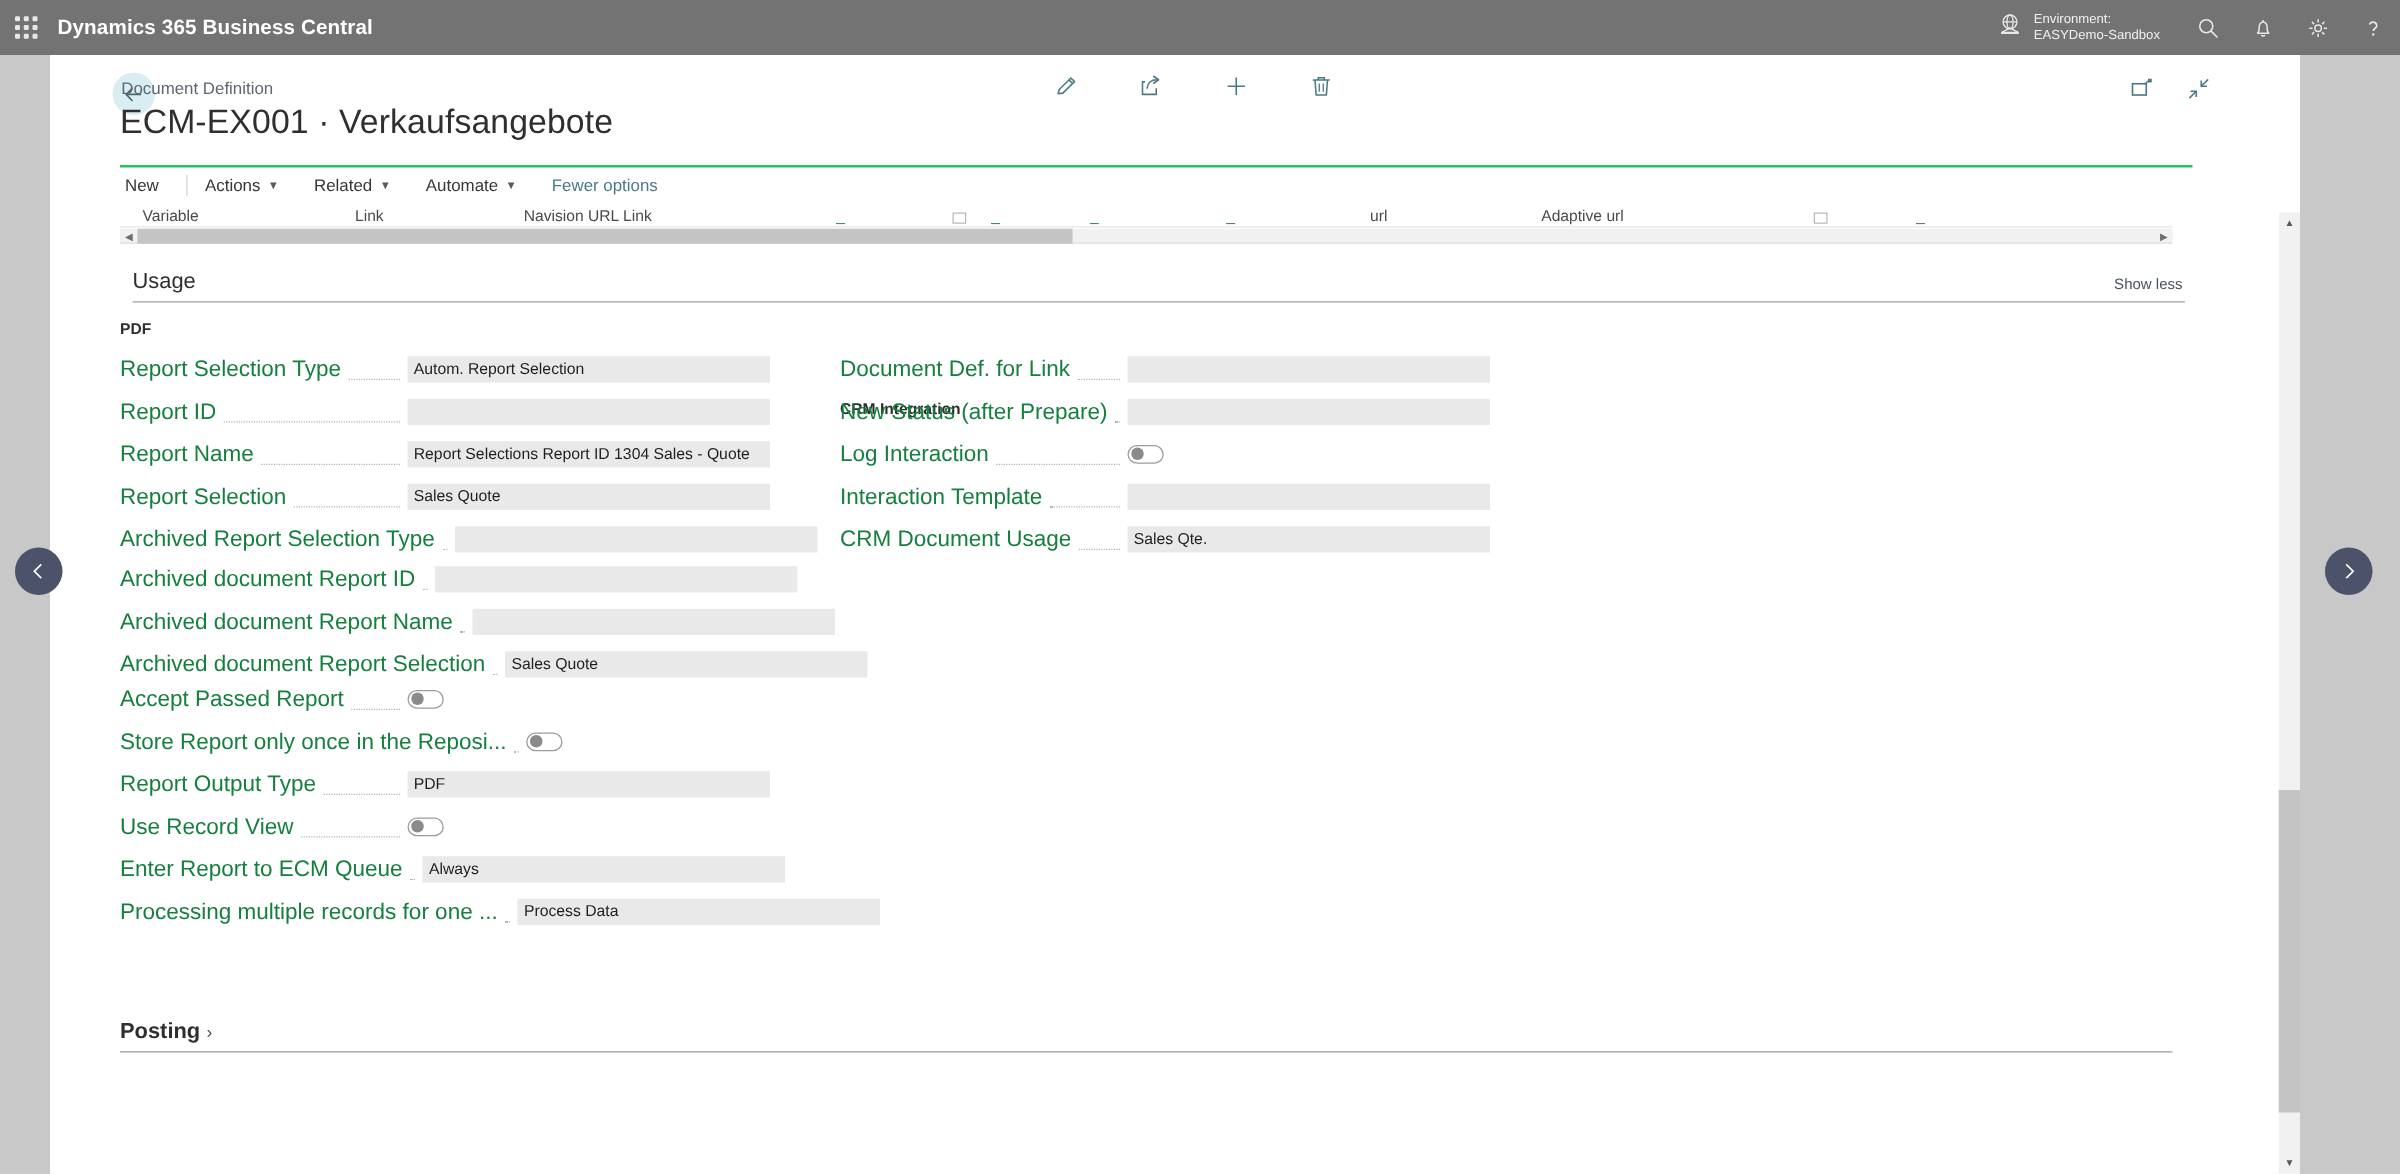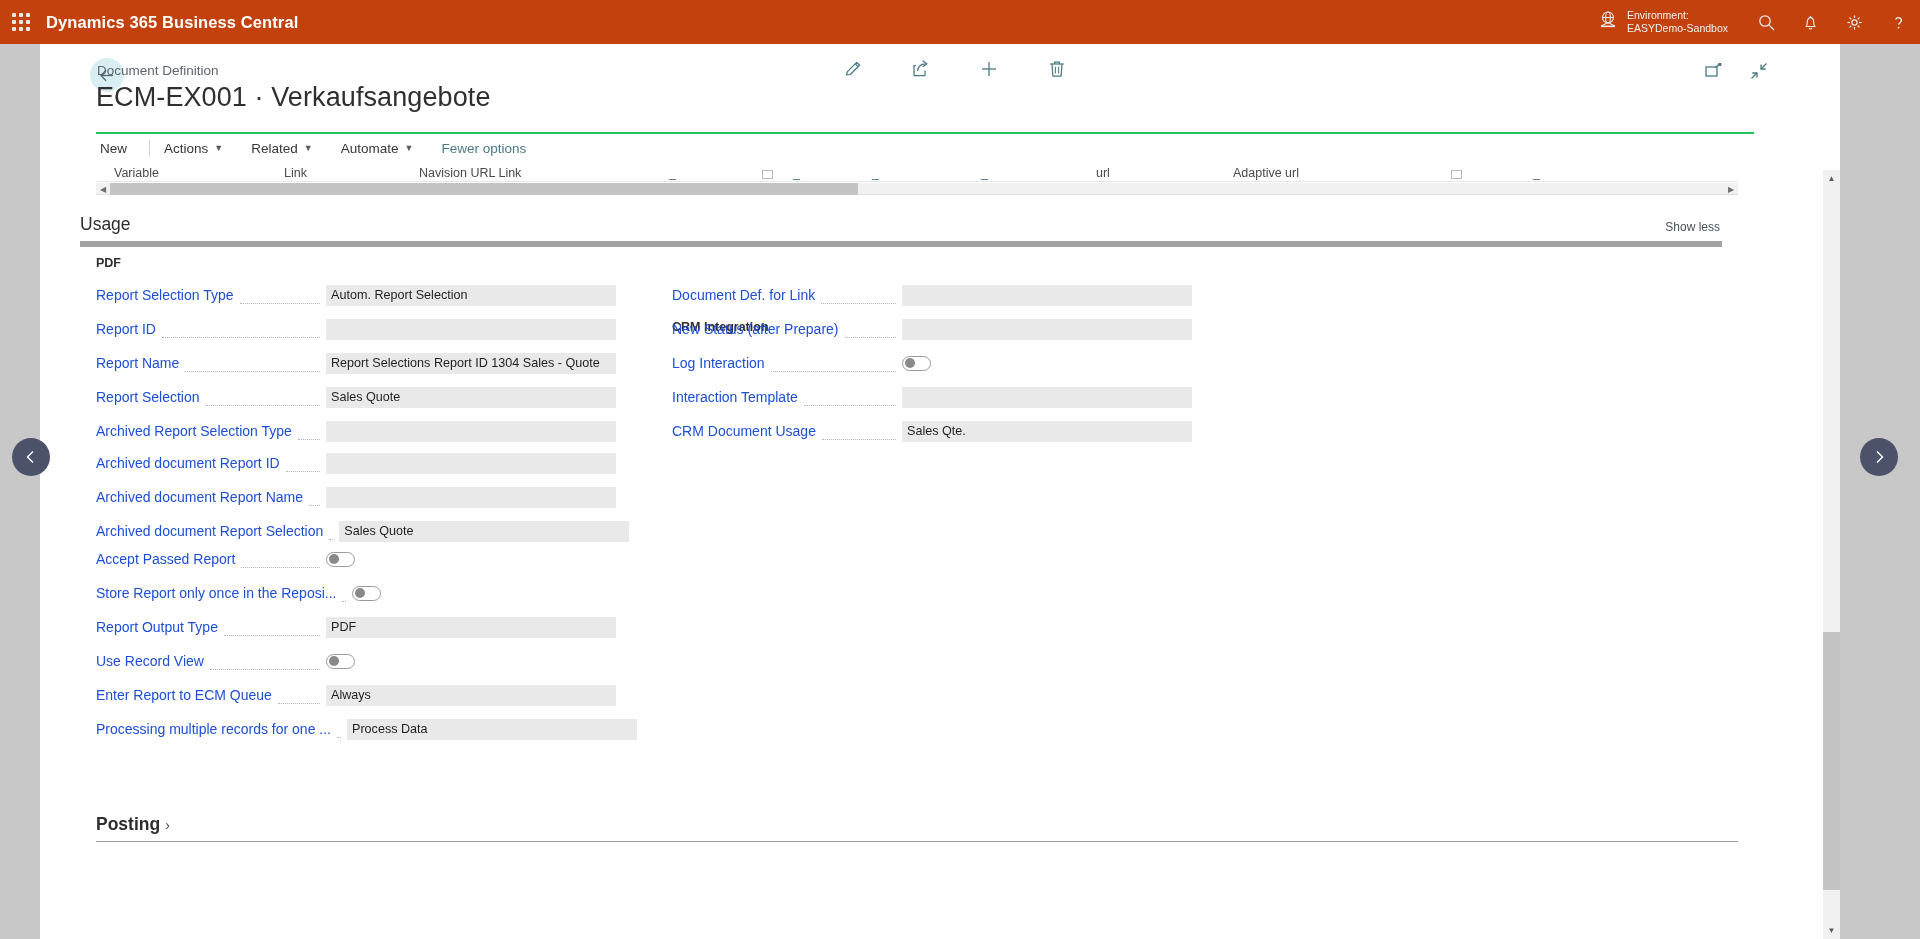--- a/index.html
+++ b/index.html
@@ -6,21 +6,21 @@
   html, body {
     width: 1920px; height: 939px;
     font-family: "Liberation Sans", sans-serif;
     background: #c8c8c8;
     overflow: hidden;
   }
 
   
   .appbar {
     position: absolute; top: 0; left: 0; width: 1920px; height: 44px;
-    background: #c2410c; display: flex; align-items: center;
+    background: #737373; display: flex; align-items: center;
   }
   .waffle {
     width: 22px; height: 22px; margin-left: 10px; margin-right: 14px;
     display: grid; grid-template-columns: repeat(3,1fr); grid-template-rows: repeat(3,1fr);
     gap: 2.5px; padding: 2px; cursor: pointer;
   }
   .waffle i { background: #e8e8e8; border-radius: 1px; display:block; }
   .app-title {
     color: #ffffff; font-size: 16.5px; font-weight: bold; letter-spacing: .1px;
   }
@@ -101,34 +101,34 @@
   }
   .hscroll .thumb { position:absolute; left: 14px; top: 0; width: 748px; height: 12px; background: #c4c4c4; }
   .hscroll .larr, .hscroll .rarr {
     position: absolute; top: 0; width: 14px; height: 12px; display:flex; align-items:center; justify-content:center;
     font-size: 8px; color: #6e6e6e;
   }
   .hscroll .larr { left: 0; } .hscroll .rarr { right: 0; }
 
   
   .section-head {
-    position: absolute; left: 40px; width: 1642px;
-    border-bottom: 6px solid #a3a3a3; padding-bottom: 6px;
+    position: absolute; left: 66px; width: 1642px;
+    border-bottom: 1px solid #a3a3a3; padding-bottom: 6px;
   }
   .section-head h2 { font-size: 17.5px; font-weight: normal; color: #2e2e2e; display:inline-block; }
   .showless {
     position: absolute; right: 2px; bottom: 7px; font-size: 12px; color: #49525c; cursor: pointer;
   }
 
   .subhead { position: absolute; font-size: 12.5px; font-weight: bold; color: #2e2e2e; }
 
   
   .frow { position: absolute; height: 26px; display: flex; align-items: center; }
   .flabel {
-    font-size: 14px; color: #1d4ed8; white-space: nowrap; flex: 0 0 auto;
+    font-size: 18px; color: #15803d; white-space: nowrap; flex: 0 0 auto;
   }
   .fdots {
     flex: 1 1 auto; margin: 0 6px; height: 12px;
     border-bottom: 1.6px dotted #b6b6b6; position: relative; top: 3px; min-width: 4px;
   }
   .fval {
     flex: 0 0 auto; background: #e9e9e9; height: 21px; display: flex; align-items: center;
     padding: 0 5px; font-size: 12.6px; color: #1f1f1f; white-space: nowrap; overflow: hidden;
   }
   .toggle {

